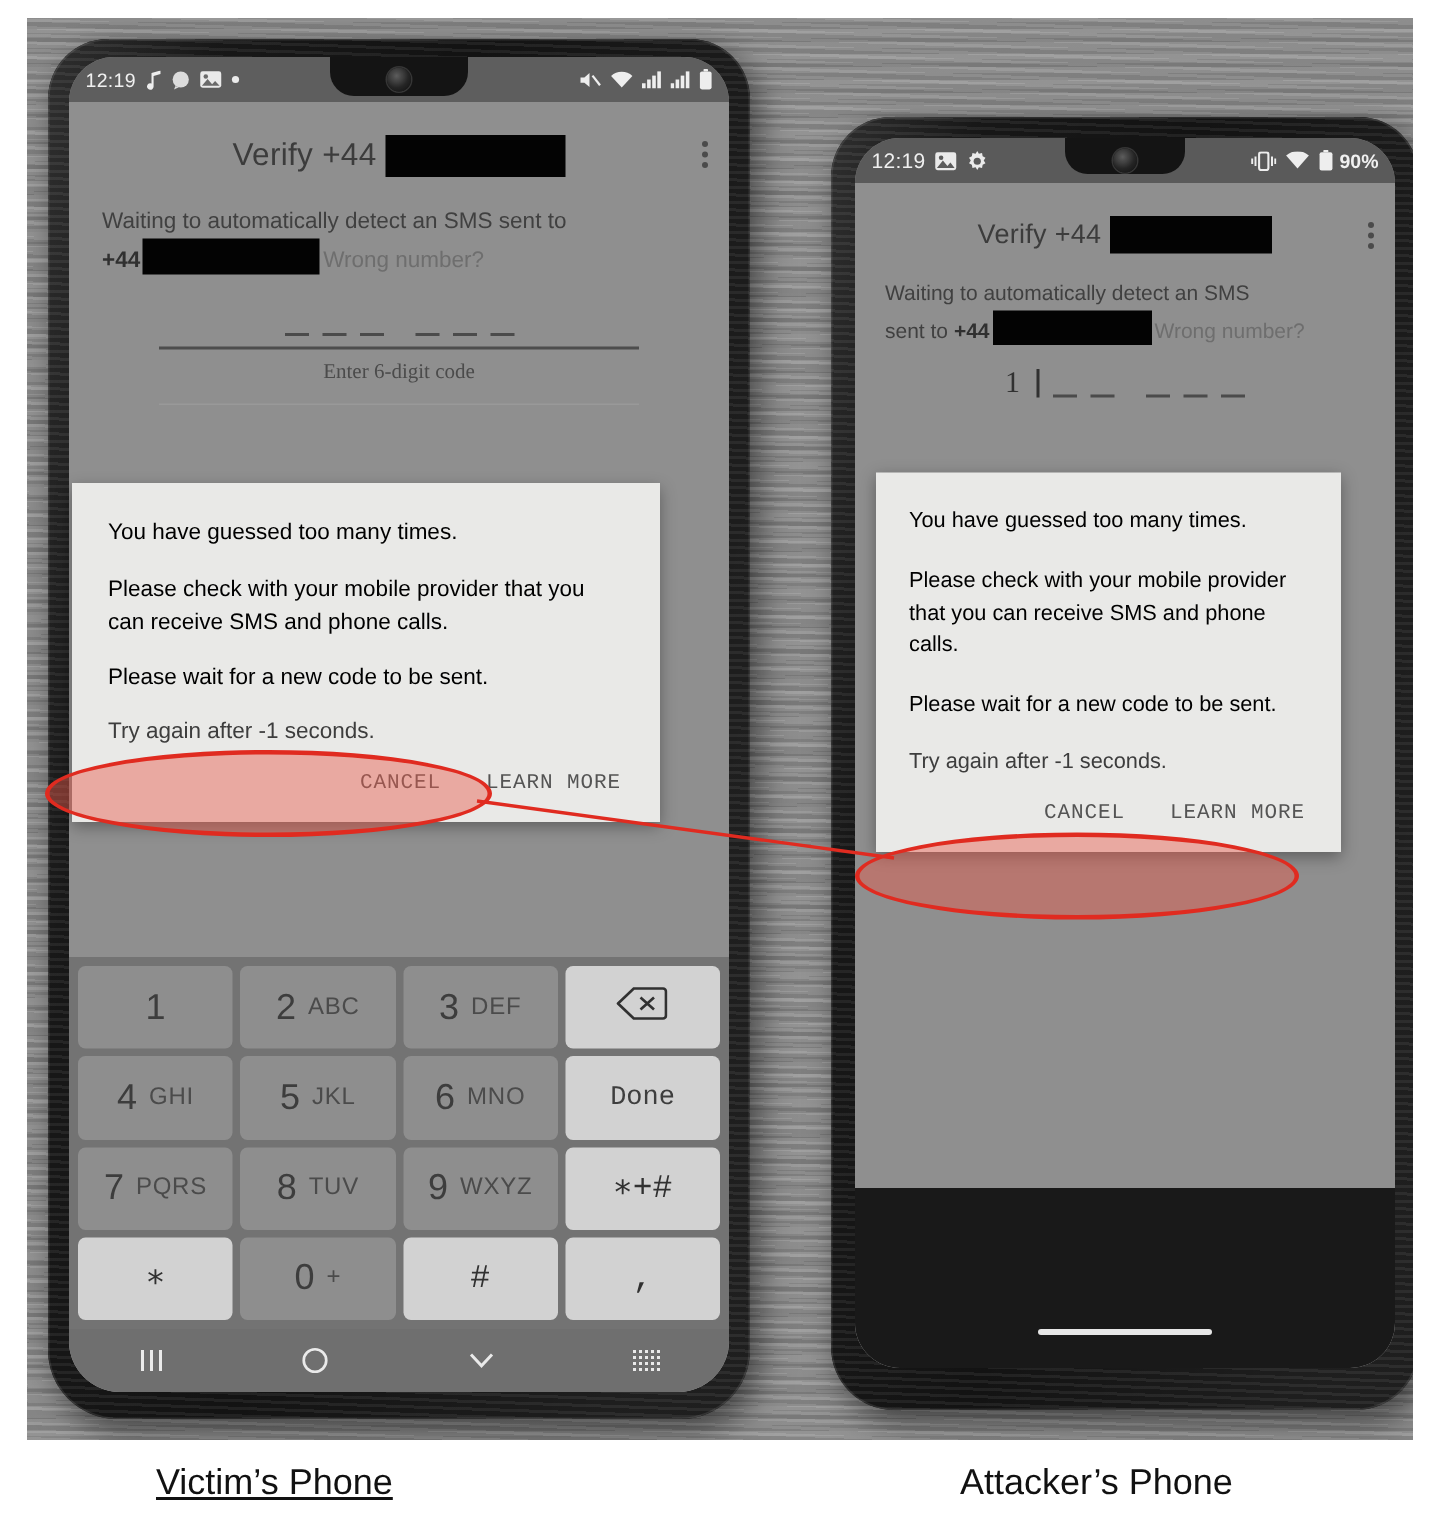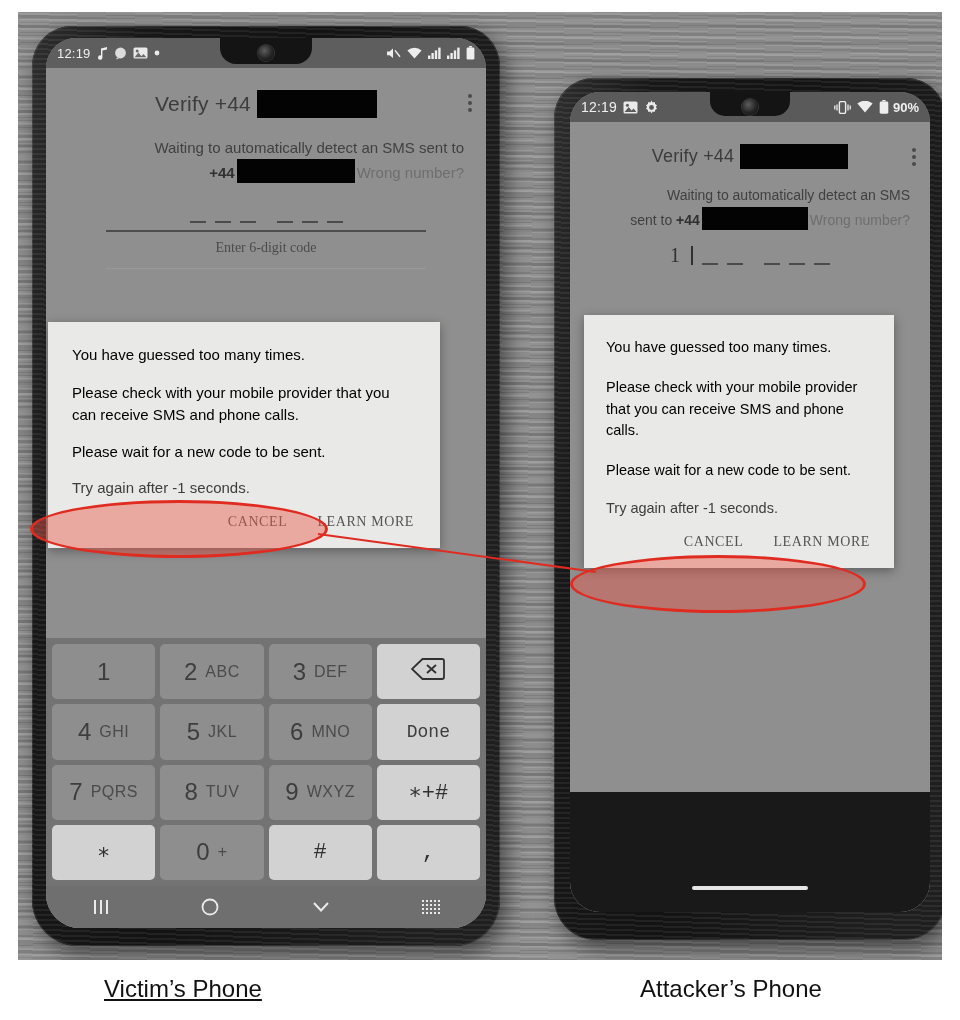--- a/index.html
+++ b/index.html
@@ -174,21 +174,21 @@
     top: 26px;
     display: flex;
     flex-direction: column;
     gap: 3px;
   }
   .kebab i { width: 4px; height: 4px; background: #4a4a4a; border-radius: 50%; display:block; }
 
   .subtitle {
     margin-top: 18px;
     padding: 0 22px;
-    text-align: right;
+    text-align: left;
     font-size: 15px;
     line-height: 1.55;
     color: #3f3f3f;
   }
   #attacker-phone .subtitle { font-size: 14px; padding: 0 20px; margin-top: 16px; }
   .subtitle .cc { font-weight: bold; color: #2e2e2e; }
   .subtitle .redact { width: 118px; height: 24px; vertical-align: -5px; margin: 0 2px; }
   #attacker-phone .subtitle .redact { width: 106px; height: 23px; }
   .wrongnum { color: #6e6e6e; }
 
@@ -250,21 +250,21 @@
     padding-top: 16px;
     padding-bottom: 4px;
   }
   .dlg-btn {
     font-size: 14px;
     letter-spacing: .6px;
     color: #545454;
     background: none;
     border: none;
     padding: 2px 2px;
-    font-family: Liberation Serif, serif;
+    font-family: Liberation Mono, monospace;
     cursor: pointer;
   }
 
   
   .highlight-ellipse {
     position: absolute;
     border: 3px solid #e02b20;
     border-radius: 50%;
     background: rgba(232, 90, 75, 0.45);
     z-index: 1;

